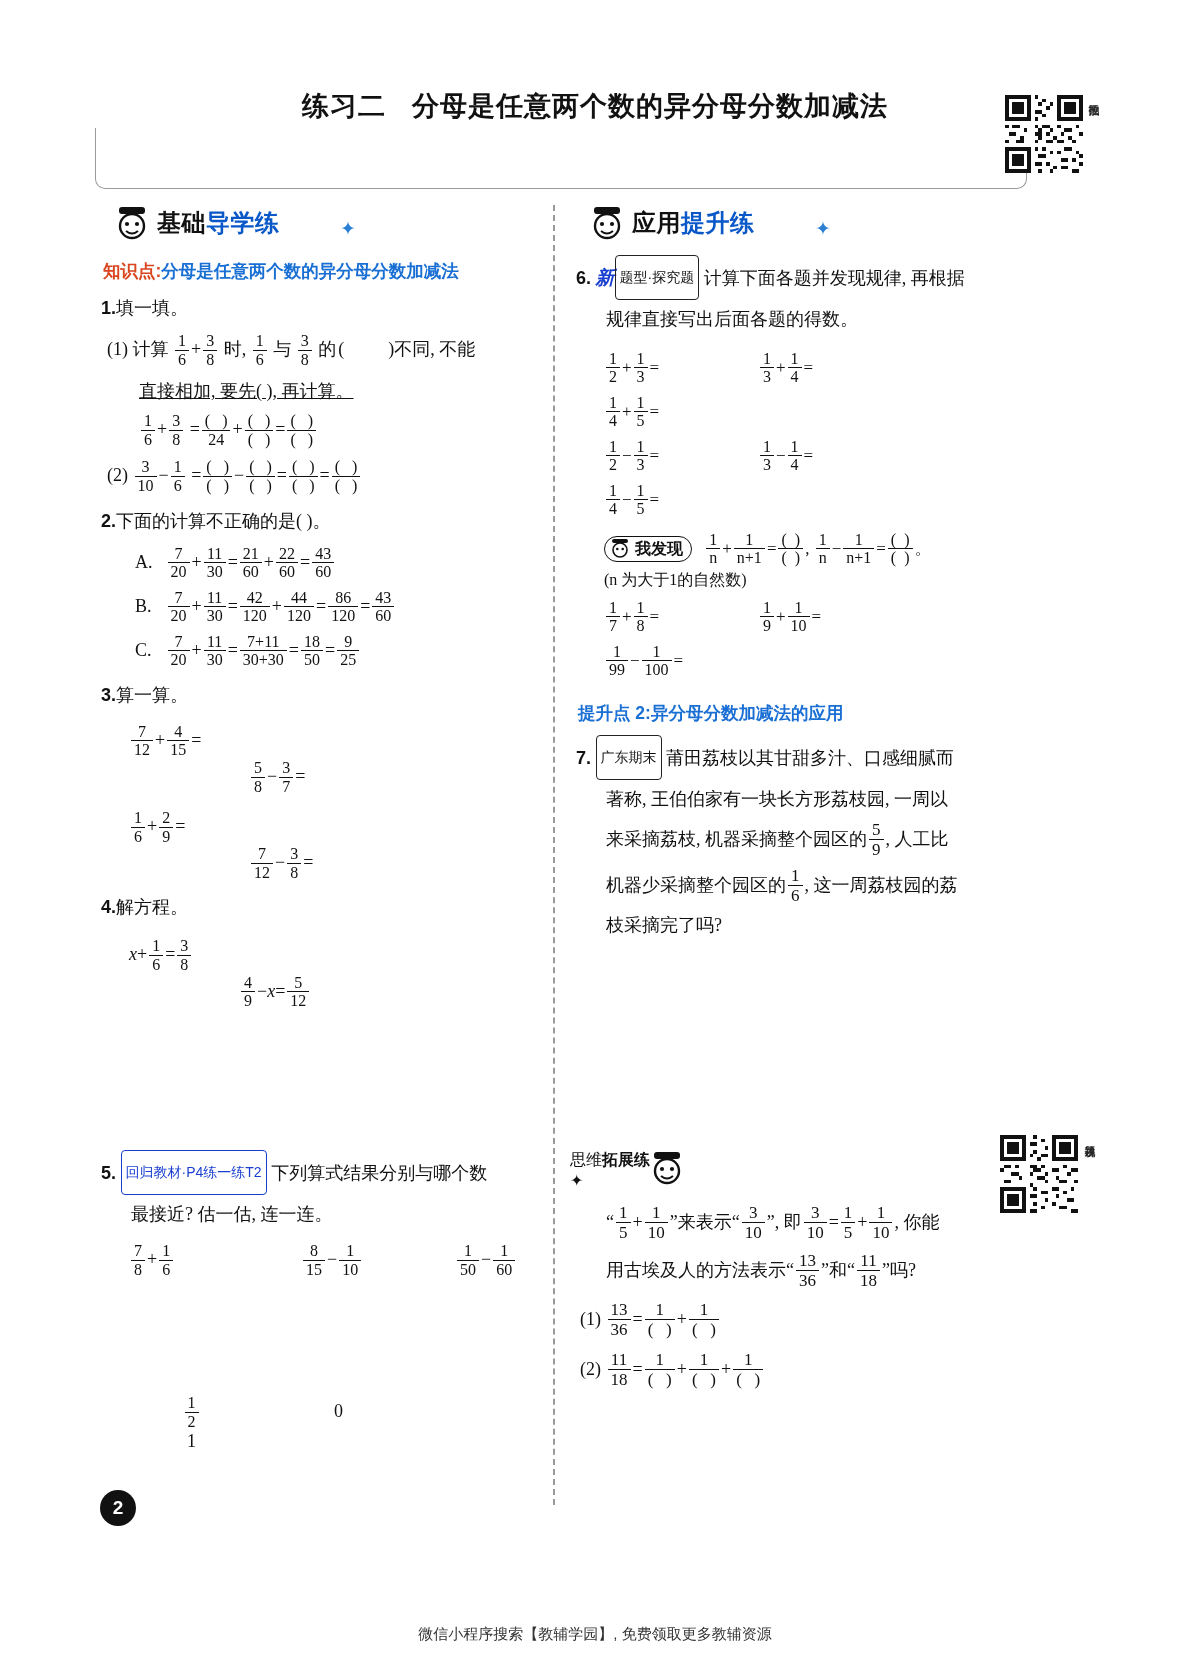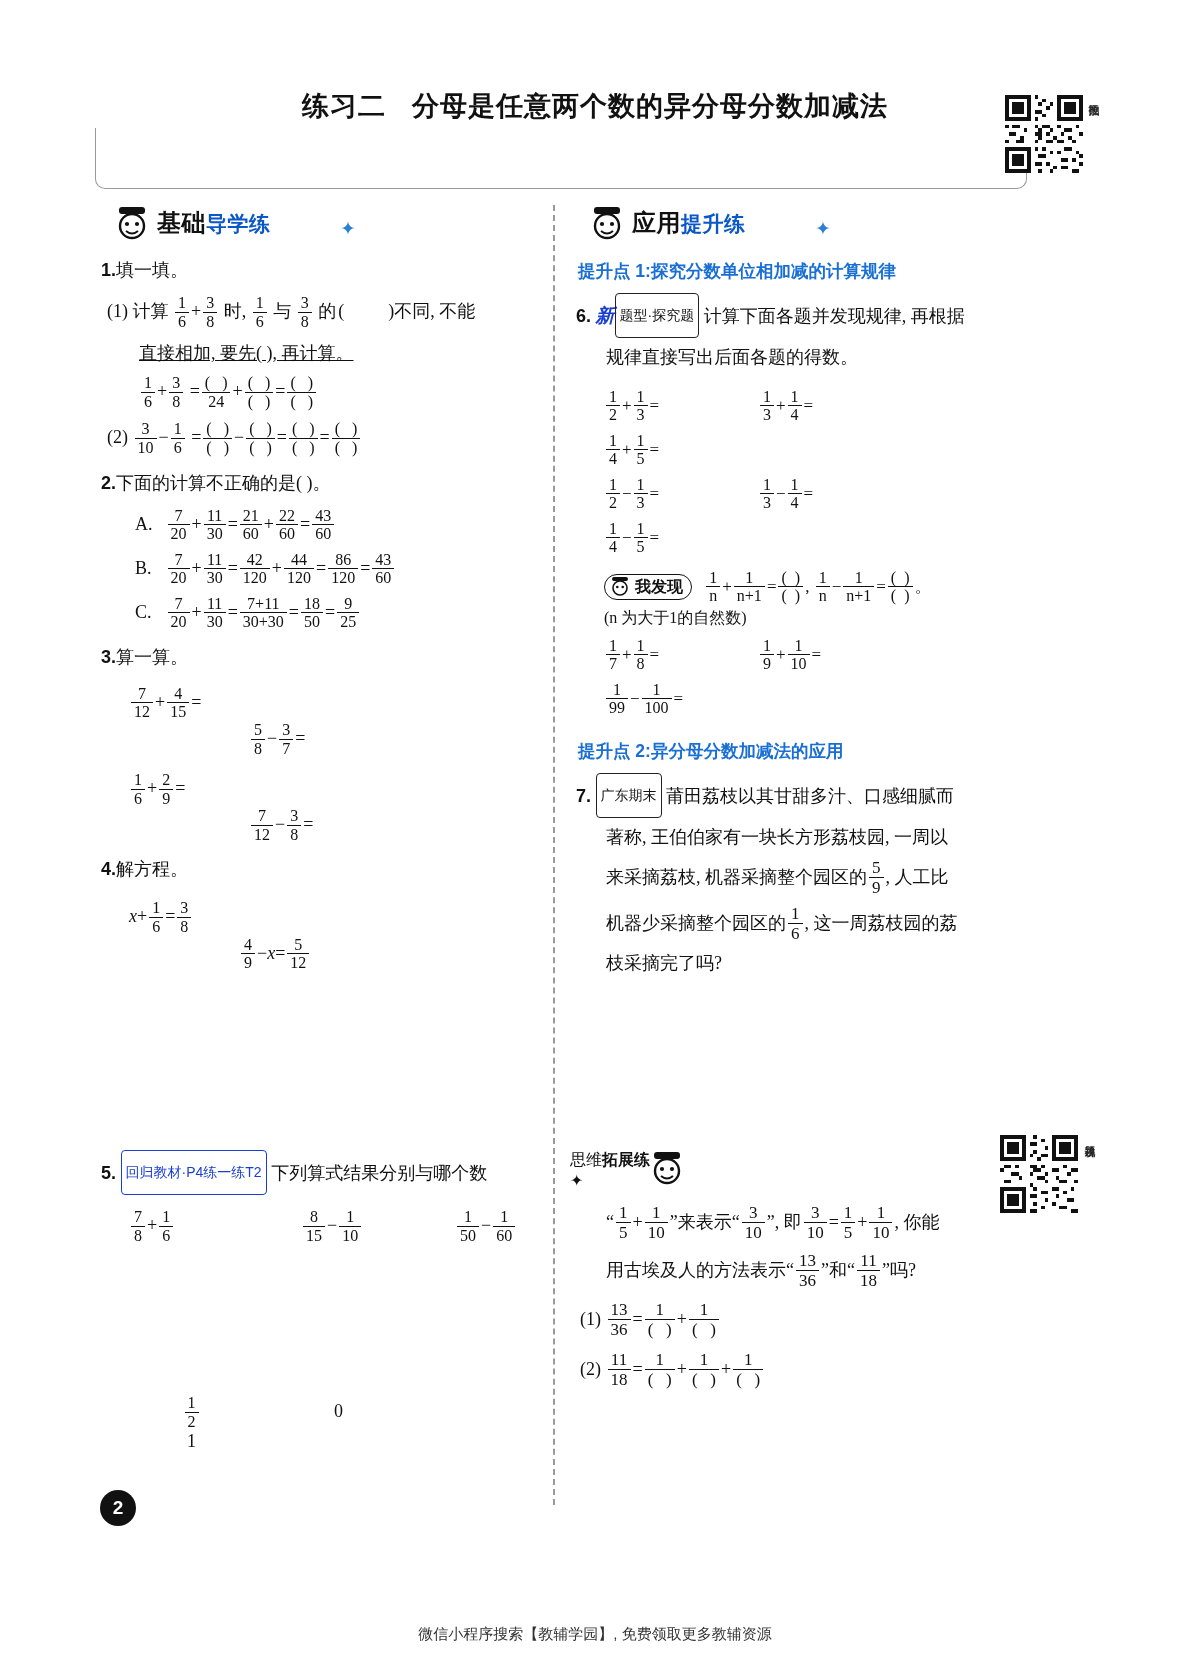--- a/index.html
+++ b/index.html
@@ -46,21 +46,21 @@
   .sec-head{position:relative;height:46px;margin-bottom:4px;}
   .sec-head .face{
     position:absolute;left:20px;top:0px;width:34px;height:36px;
   }
   .sec-head .txt{
     position:absolute;left:62px;top:2px;
     font-family:"Liberation Sans","DejaVu Sans",sans-serif;
     font-size:24px;font-weight:bold;color:#111;
     letter-spacing:0.5px;
   }
-  .sec-head .txt b.blue{color:#0a58c8;font-size:21px;}
+  .sec-head .txt b.blue{color:#0a58c8;font-size:24px;}
   .sec-head .star{
     position:absolute;top:12px;font-size:19px;color:#2b7fd4;
   }
 
   .kp{
     font-family:"Liberation Sans","DejaVu Sans",sans-serif;
     font-size:17.5px;font-weight:bold;color:#1a6fd4;margin:8px 0 10px 8px;
   }
   .kp .k1{color:#d8451f;}
 
@@ -234,20 +234,23 @@
         <circle cx="12" cy="19" r="2.1" fill="#111"></circle>
           <circle cx="22" cy="19" r="2.1" fill="#111"></circle>
         <path d="M11 26 q6 5 12 0" stroke="#111" stroke-width="2" fill="none"></path>
       </svg>
       <div class="txt">
         <span>基础</span><b class="blue">导学练</b>
       </div>
       <span class="star" style="left:245px;">✦</span>
     </div>
 
+    <div class="kp">
+      <span class="k1">知识点:</span><span>分母是任意两个数的异分母分数加减法</span>
+    </div>
 
     <div class="q">
       <span class="qn">1.</span><span>填一填。</span>
     </div>
 
     <div class="row" style="margin-left:12px;">
       <span>(1) 计算</span>
       <span class="frac"><span class="n">1</span><span class="d">6</span></span>+<span class="frac"><span class="n">3</span><span class="d">8</span></span>
       <span>时,</span>
       <span class="frac"><span class="n">1</span><span class="d">6</span></span>
@@ -309,20 +312,23 @@
       <span class="c2" style="margin-left:110px;"><span class="frac"><span class="n">4</span><span class="d">9</span></span>−<i>x</i>=<span class="frac"><span class="n">5</span><span class="d">12</span></span></span>
     </div>
   </div>
 
   <div class="q5wrap">
     <div class="q">
       <span class="qn">5.</span>
       <span class="tagbox" style="color:#1a3fd0;border-color:#1a3fd0;">回归教材·P4练一练T2</span>
       <span>下列算式结果分别与哪个数</span>
     </div>
+    <div class="q" style="margin-left:36px;">
+      <span>最接近? 估一估, 连一连。</span>
+    </div>
     <div class="q5-line">
       <span class="s"><span class="frac"><span class="n">7</span><span class="d">8</span></span>+<span class="frac"><span class="n">1</span><span class="d">6</span></span></span>
       <span class="s" style="margin-left:18px;"><span class="frac"><span class="n">8</span><span class="d">15</span></span>−<span class="frac"><span class="n">1</span><span class="d">10</span></span></span>
       <span class="s" style="width:auto;"><span class="frac"><span class="n">1</span><span class="d">50</span></span>−<span class="frac"><span class="n">1</span><span class="d">60</span></span></span>
     </div>
   </div>
 
   <div class="q5-targets">
     <span class="t"><span class="frac"><span class="n">1</span><span class="d">2</span></span></span>
     <span class="t">0</span>
@@ -338,23 +344,20 @@
         <circle cx="12" cy="19" r="2.1" fill="#111"></circle>
           <circle cx="22" cy="19" r="2.1" fill="#111"></circle>
         <path d="M11 26 q6 5 12 0" stroke="#111" stroke-width="2" fill="none"></path>
       </svg>
       <div class="txt">
         <span>应用</span><b class="blue">提升练</b>
       </div>
       <span class="star" style="left:245px;">✦</span>
     </div>
 
-    <div class="kp">
-      <span>提升点 1:</span><span>探究分数单位相加减的计算规律</span>
-    </div>
 
     <div class="q">
       <span class="qn">6.</span>
       <span class="tag-new">新</span><span class="tagbox">题型·探究题</span>
       <span>计算下面各题并发现规律, 再根据</span>
     </div>
     <div class="q" style="margin-left:36px;">
       <span>规律直接写出后面各题的得数。</span>
     </div>
 

